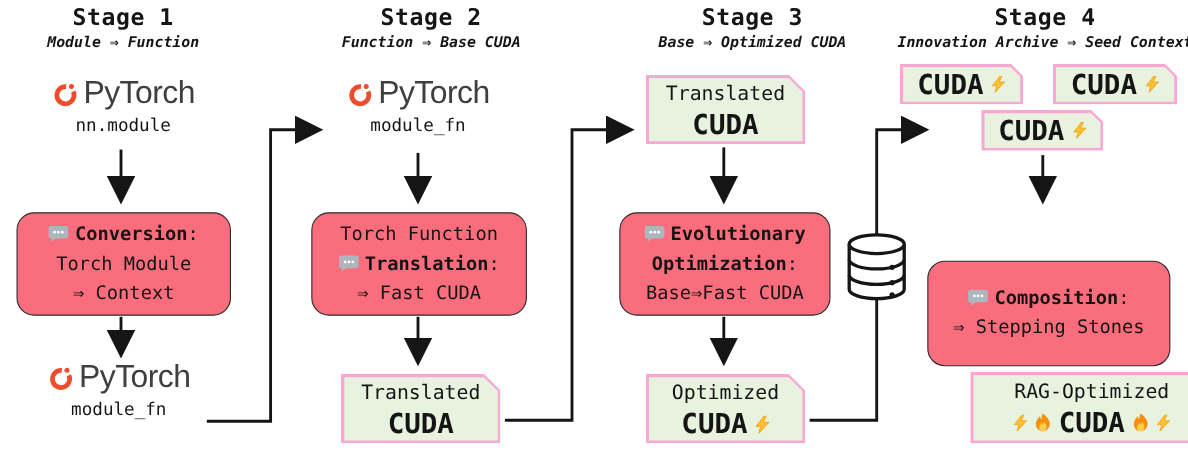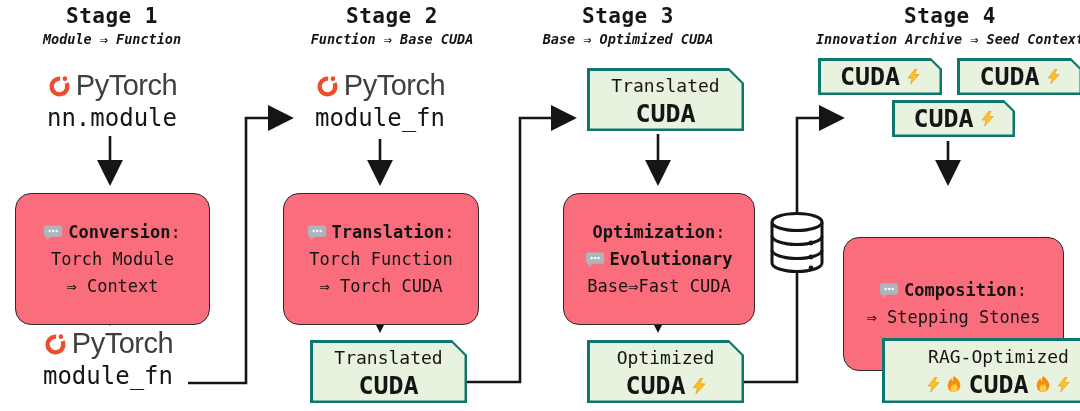--- a/index.html
+++ b/index.html
@@ -9,32 +9,32 @@
 
   
   .stage-head{position:absolute;top:4px;text-align:center;z-index:2;}
   .stage-title{font-size:21px;font-weight:700;letter-spacing:.5px;}
   .stage-sub{font-size:13.5px;font-weight:700;font-style:italic;margin-top:3px;white-space:nowrap;}
 
   
   .pt-node{position:absolute;width:210px;text-align:center;z-index:2;}
   .pt-brand{display:flex;align-items:center;justify-content:center;gap:4px;height:34px;}
   .pt-word{font-family:"Liberation Sans","DejaVu Sans",sans-serif;font-size:29px;color:#3f3f3f;letter-spacing:-.5px;}
-  .pt-label{font-size:24px;margin-top:2px;}
+  .pt-label{font-size:16px;margin-top:2px;}
 
   
   .proc{position:absolute;background:#FA6D7C;border:1.6px solid #2b2b2b;border-radius:16px;
         z-index:2;display:flex;flex-direction:column;justify-content:center;align-items:center;
-        text-align:center;font-size:17px;line-height:27px;padding:19px 0;}
+        text-align:center;font-size:17px;line-height:27px;padding:0 0;}
   .proc b{font-weight:700;}
   .bubble{vertical-align:-3px;margin-right:5px;}
 
   
-  .file{position:absolute;background:#0f766e;z-index:2;
-        clip-path:polygon(0 0,calc(100% - 15px) 0,100% 15px,100% 100%,0 100%);padding-left:12px;}
+  .file{position:absolute;background:#f9a8d4;z-index:2;
+        clip-path:polygon(0 0,calc(100% - 15px) 0,100% 15px,100% 100%,0 100%);}
   .file.small{clip-path:polygon(0 0,calc(100% - 11px) 0,100% 11px,100% 100%,0 100%);}
   .file-in{position:absolute;left:2.5px;top:2.5px;right:2.5px;bottom:2.5px;background:#E7F2DF;
         clip-path:polygon(0 0,calc(100% - 13px) 0,100% 13px,100% 100%,0 100%);
         display:flex;flex-direction:column;justify-content:center;align-items:center;
         text-align:center;font-size:18px;line-height:28px;}
   .file.small .file-in{clip-path:polygon(0 0,calc(100% - 9px) 0,100% 9px,100% 100%,0 100%);
         flex-direction:row;gap:7px;font-size:18px;}
   .file-in b{font-size:25px;font-weight:700;}
   .irow{display:flex;align-items:center;justify-content:center;gap:6px;}
 </style>
@@ -96,21 +96,21 @@
   </svg>
 
   <div class="stage-head" style="left:-8px;width:240px;">
     <div class="stage-title">Stage 1</div>
     <div class="stage-sub">Module ⇒ Function</div>
   </div>
   <div class="stage-head" style="left:272px;width:240px;">
     <div class="stage-title">Stage 2</div>
     <div class="stage-sub">Function ⇒ Base CUDA</div>
   </div>
-  <div class="stage-head" style="left:508px;width:240px;">
+  <div class="stage-head" style="left:564px;width:240px;">
     <div class="stage-title">Stage 3</div>
     <div class="stage-sub">Base ⇒ Optimized CUDA</div>
   </div>
   <div class="stage-head" style="left:800px;width:300px;">
     <div class="stage-title">Stage 4</div>
     <div class="stage-sub">Innovation Archive ⇒ Seed Context</div>
   </div>
 
   <div class="pt-node" style="left:7px;top:68px;">
     <div class="pt-brand">
@@ -146,27 +146,27 @@
     <div class="pt-brand">
       <svg width="25" height="25" viewBox="0 0 24 24">
           <use href="#flame"></use>
         </svg>
       <span class="pt-word">PyTorch</span>
     </div>
     <div class="pt-label">module_fn</div>
   </div>
 
   <div class="proc" style="left:283px;top:193px;width:194px;height:92px;">
+    <div>Torch Function</div>
     <div>
       <svg class="bubble" width="19" height="17" viewBox="0 0 20 17">
           <use href="#bubble-g"></use>
         </svg><b>Translation</b><span>:</span>
     </div>
-    <div>Torch Function</div>
-    <div>⇒ Torch CUDA</div>
+    <div>⇒ Fast CUDA</div>
   </div>
 
   <div class="file" style="left:310px;top:340px;width:145px;height:63px;">
     <div class="file-in">
       <div>Translated</div>
       <div class="irow">
           <b>CUDA</b>
         </div>
     </div>
   </div>
@@ -174,26 +174,26 @@
   <div class="file" style="left:587px;top:68px;width:145px;height:63px;">
     <div class="file-in">
       <div>Translated</div>
       <div class="irow">
           <b>CUDA</b>
         </div>
     </div>
   </div>
 
   <div class="proc" style="left:563px;top:193px;width:190px;height:92px;">
+    <div>
+      <svg class="bubble" width="19" height="17" viewBox="0 0 20 17">
+          <use href="#bubble-g"></use>
+        </svg><b>Evolutionary</b>
+    </div>
     <div><b>Optimization</b><span>:</span></div>
-    <div>
-      <svg class="bubble" width="19" height="17" viewBox="0 0 20 17">
-          <use href="#bubble-g"></use>
-        </svg><b>Evolutionary</b>
-    </div>
     <div>Base⇒Fast CUDA</div>
   </div>
 
   <div class="file" style="left:587px;top:340px;width:145px;height:63px;text-decoration:underline;">
     <div class="file-in">
       <div>Optimized</div>
       <div class="irow">
         <b>CUDA</b>
         <svg width="14" height="16" viewBox="0 0 13 16">
             <use href="#bolt-g"></use>

